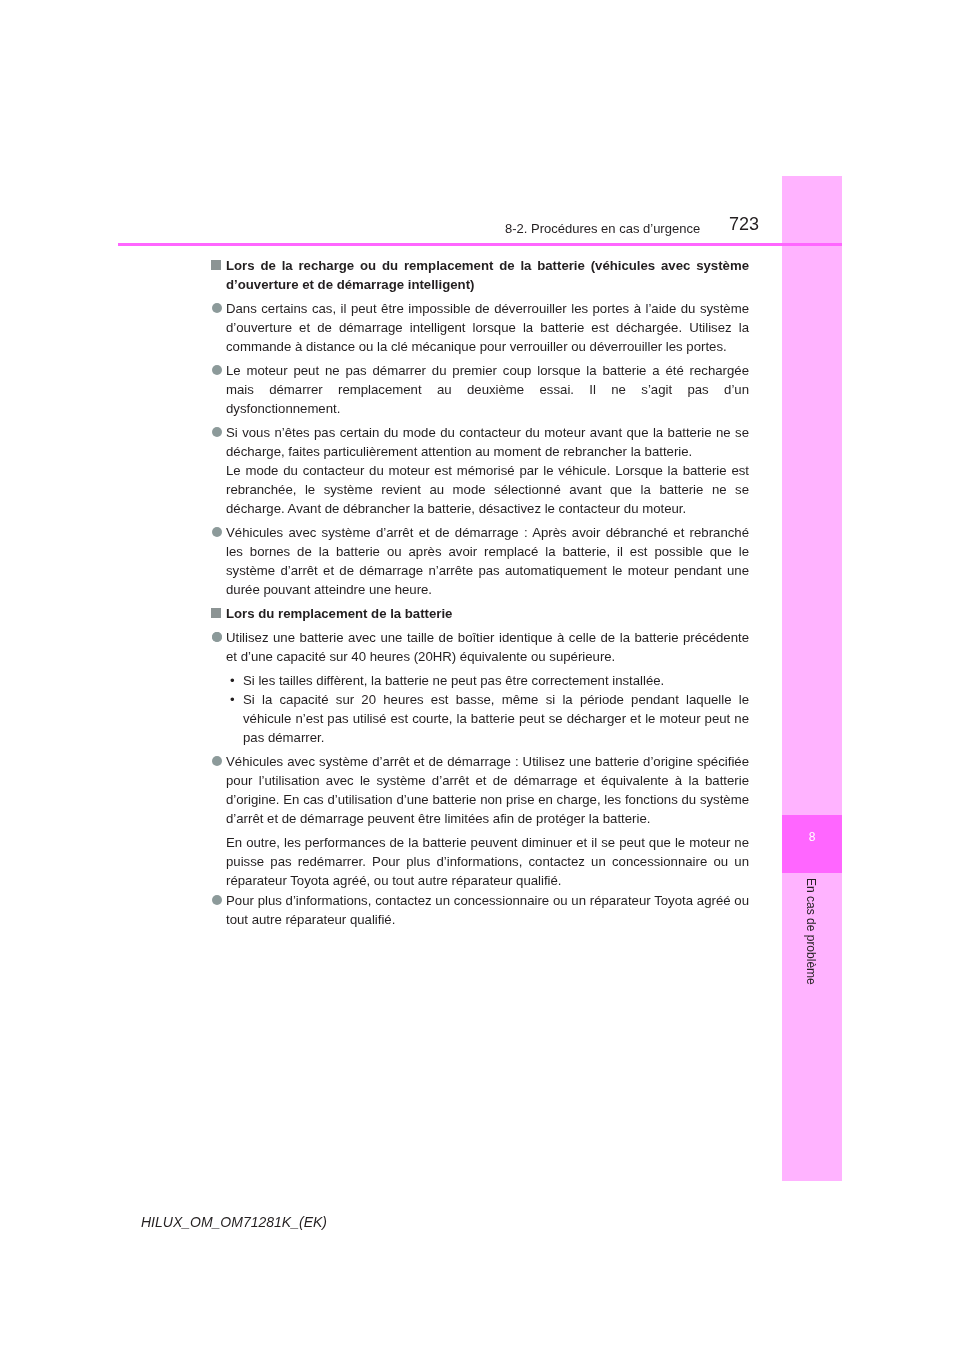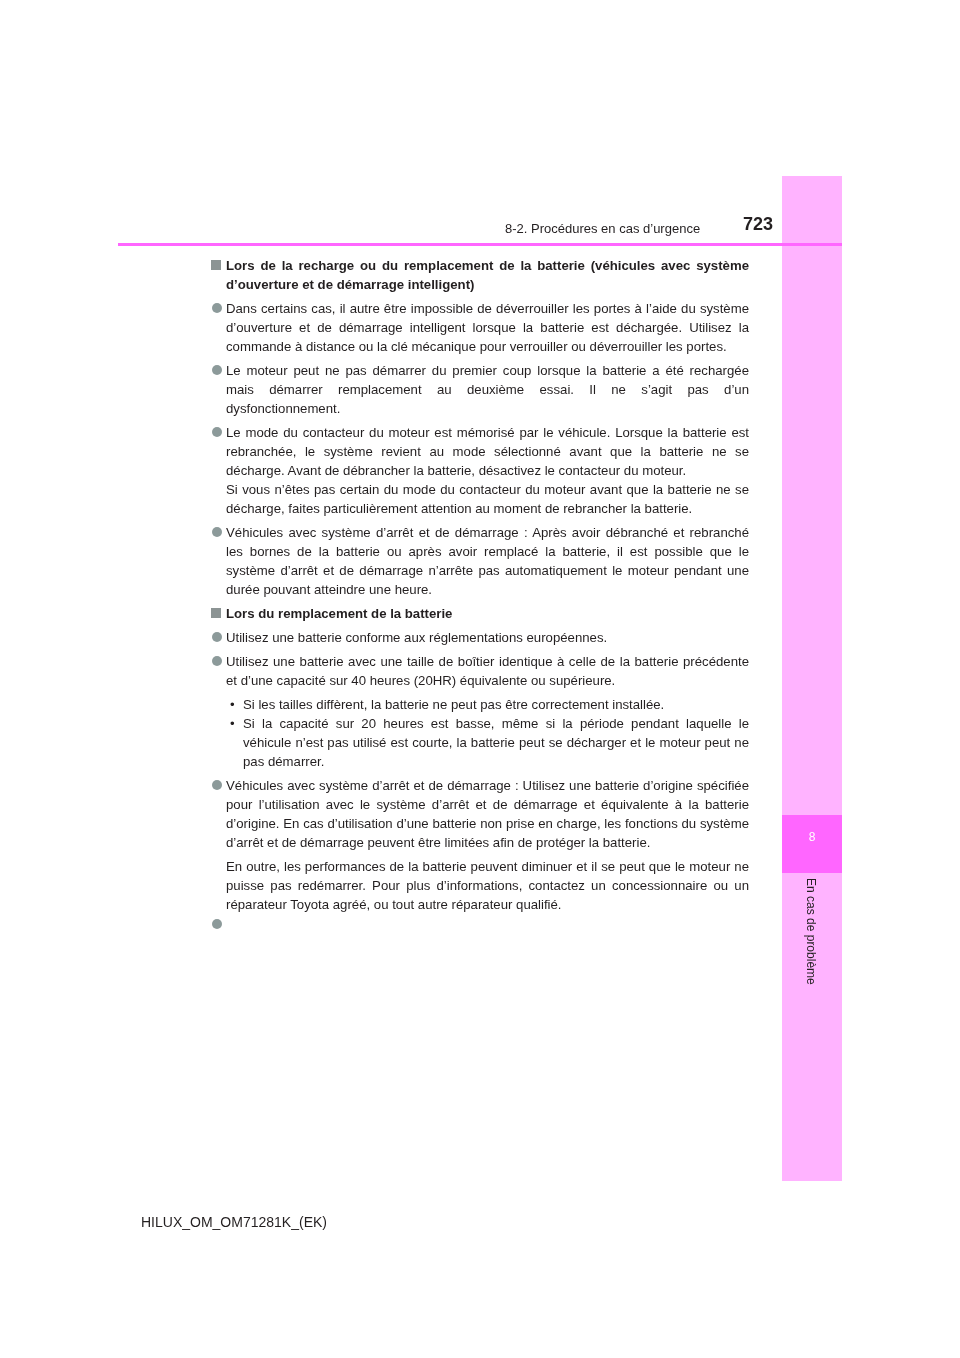--- a/index.html
+++ b/index.html
@@ -4,32 +4,32 @@
   <style>
     html, body { margin: 0; padding: 0; background: #ffffff; }
     body { width: 960px; height: 1358px; position: relative; overflow: hidden; font-family: "Liberation Sans", sans-serif; color: #231f20; }
     .sidebar { position: absolute; left: 782px; top: 176px; width: 60px; height: 1005px; background: #ffb3ff; }
     .tab { position: absolute; left: 782px; top: 815px; width: 60px; height: 58px; background: #ff66ff; }
     .tab-num { position: absolute; left: 0; top: 15px; width: 60px; text-align: center; color: #ffffff; font-size: 12px; }
     .tab-label { position: absolute; left: 782px; top: 874px; width: 60px; height: 150px; }
     .tab-label span { position: absolute; left: 22px; top: 4px; writing-mode: vertical-rl; font-size: 12px; color: #231f20; white-space: nowrap; }
     .header-line { position: absolute; left: 118px; top: 243px; width: 724px; height: 3px; background: #ff66ff; }
     .section-title { position: absolute; left: 505px; top: 221px; font-size: 13px; color: #231f20; text-align: center; }
-    .page-num { position: absolute; left: 715px; top: 214px; width: 58px; text-align: right; font-size: 18px; font-weight: bold; color: #231f20; }
+    .page-num { position: absolute; left: 715px; top: 214px; width: 58px; text-align: center; font-size: 18px; font-weight: normal; color: #231f20; }
     .content { position: absolute; left: 211px; top: 256px; width: 538px; font-size: 13.2px; line-height: 19px; }
     .h { position: relative; padding-left: 15px; font-weight: bold; margin-bottom: 5px; text-align: justify; }
     .h .sq { position: absolute; left: 0; top: 4px; width: 10px; height: 10px; background: #8c9494; }
     .b { position: relative; padding-left: 15px; margin-bottom: 5px; text-align: justify; }
     .b .dot { position: absolute; left: 1px; top: 4px; width: 10px; height: 10px; border-radius: 50%; background: #8c9a9a; }
     .p { padding-left: 15px; margin-bottom: 1px; text-align: justify; }
     .subs { padding-left: 15px; margin-bottom: 5px; }
     .s { position: relative; padding-left: 17px; text-align: justify; }
     .s .mid { position: absolute; left: 4px; top: 0; }
     .gap-h { margin-top: 2px; }
-    .footer { position: absolute; left: 141px; top: 1214px; font-size: 14px; color: #231f20; }
+    .footer { position: absolute; left: 141px; top: 1214px; font-size: 14px; color: #231f20; font-style: italic; }
   </style>
 </head>
 <body>
 
 <div class="sidebar"></div>
 <div class="tab">
   <div class="tab-num">8</div>
 </div>
 <div class="tab-label">
   <span>En cas de problème</span>
@@ -40,43 +40,42 @@
 <div class="page-num">723</div>
 
 <div class="content">
 
   <div class="h">
     <span class="sq"></span>
     <span>Lors de la recharge ou du remplacement de la batterie (véhicules avec système d’ouverture et de démarrage intelligent)</span>
   </div>
   <div class="b">
     <span class="dot"></span>
-    <span>Dans certains cas, il autre être impossible de déverrouiller les portes à l’aide du système d’ouverture et de démarrage intelligent lorsque la batterie est déchargée. Utilisez la commande à distance ou la clé mécanique pour verrouiller ou déverrouiller les portes.</span>
+    <span>Dans certains cas, il peut être impossible de déverrouiller les portes à l’aide du système d’ouverture et de démarrage intelligent lorsque la batterie est déchargée. Utilisez la commande à distance ou la clé mécanique pour verrouiller ou déverrouiller les portes.</span>
   </div>
   <div class="b">
     <span class="dot"></span>
     <span>Le moteur peut ne pas démarrer du premier coup lorsque la batterie a été rechargée mais démarrer remplacement au deuxième essai. Il ne s’agit pas d’un dysfonctionnement.</span>
   </div>
   <div class="b">
     <span class="dot"></span>
+    <div>Si vous n’êtes pas certain du mode du contacteur du moteur avant que la batterie ne se décharge, faites particulièrement attention au moment de rebrancher la batterie.</div>
     <div>Le mode du contacteur du moteur est mémorisé par le véhicule. Lorsque la batterie est rebranchée, le système revient au mode sélectionné avant que la batterie ne se décharge. Avant de débrancher la batterie, désactivez le contacteur du moteur.</div>
-    <div>Si vous n’êtes pas certain du mode du contacteur du moteur avant que la batterie ne se décharge, faites particulièrement attention au moment de rebrancher la batterie.</div>
   </div>
   <div class="b">
     <span class="dot"></span>
     <span>Véhicules avec système d’arrêt et de démarrage : Après avoir débranché et rebranché les bornes de la batterie ou après avoir remplacé la batterie, il est possible que le système d’arrêt et de démarrage n’arrête pas automatiquement le moteur pendant une durée pouvant atteindre une heure.</span>
   </div>
 
   <div class="h gap-h">
     <span class="sq"></span>
     <span>Lors du remplacement de la batterie</span>
   </div>
   <div class="b">
     <span class="dot"></span>
-    <span>Utilisez une batterie conforme aux réglementations européennes.</span>
   </div>
   <div class="b">
     <span class="dot"></span>
     <span>Utilisez une batterie avec une taille de boîtier identique à celle de la batterie précédente et d’une capacité sur 40 heures (20HR) équivalente ou supérieure.</span>
   </div>
   <div class="subs">
     <div class="s">
       <span class="mid">•</span>
       <span>Si les tailles diffèrent, la batterie ne peut pas être correctement installée.</span>
     </div>
@@ -85,16 +84,17 @@
       <span>Si la capacité sur 20 heures est basse, même si la période pendant laquelle le véhicule n’est pas utilisé est courte, la batterie peut se décharger et le moteur peut ne pas démarrer.</span>
     </div>
   </div>
   <div class="b">
     <span class="dot"></span>
     <span>Véhicules avec système d’arrêt et de démarrage : Utilisez une batterie d’origine spécifiée pour l’utilisation avec le système d’arrêt et de démarrage et équivalente à la batterie d’origine. En cas d’utilisation d’une batterie non prise en charge, les fonctions du système d’arrêt et de démarrage peuvent être limitées afin de protéger la batterie.</span>
   </div>
   <div class="p">En outre, les performances de la batterie peuvent diminuer et il se peut que le moteur ne puisse pas redémarrer. Pour plus d’informations, contactez un concessionnaire ou un réparateur Toyota agréé, ou tout autre réparateur qualifié.</div>
   <div class="b">
     <span class="dot"></span>
+    <span>Pour plus d’informations, contactez un concessionnaire ou un réparateur Toyota agréé ou tout autre réparateur qualifié.</span>
   </div>
 </div>
 
 <div class="footer">HILUX_OM_OM71281K_(EK)</div>
 
 </body></html>

